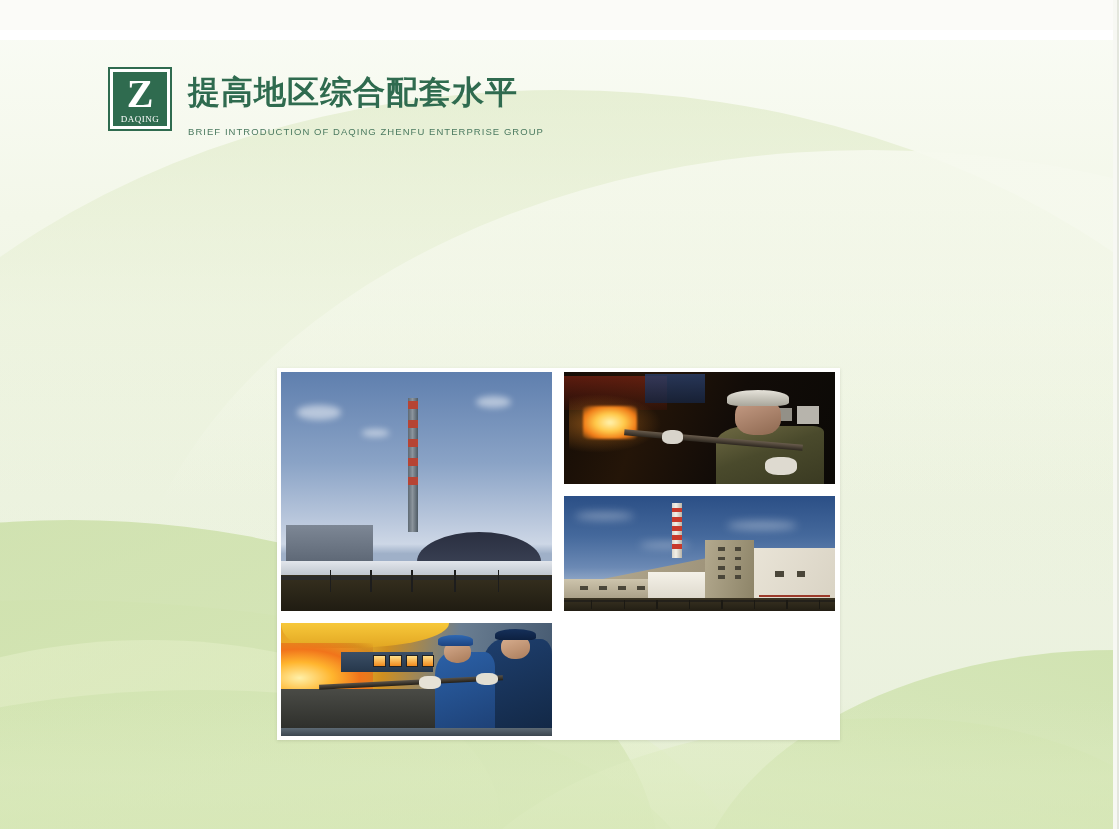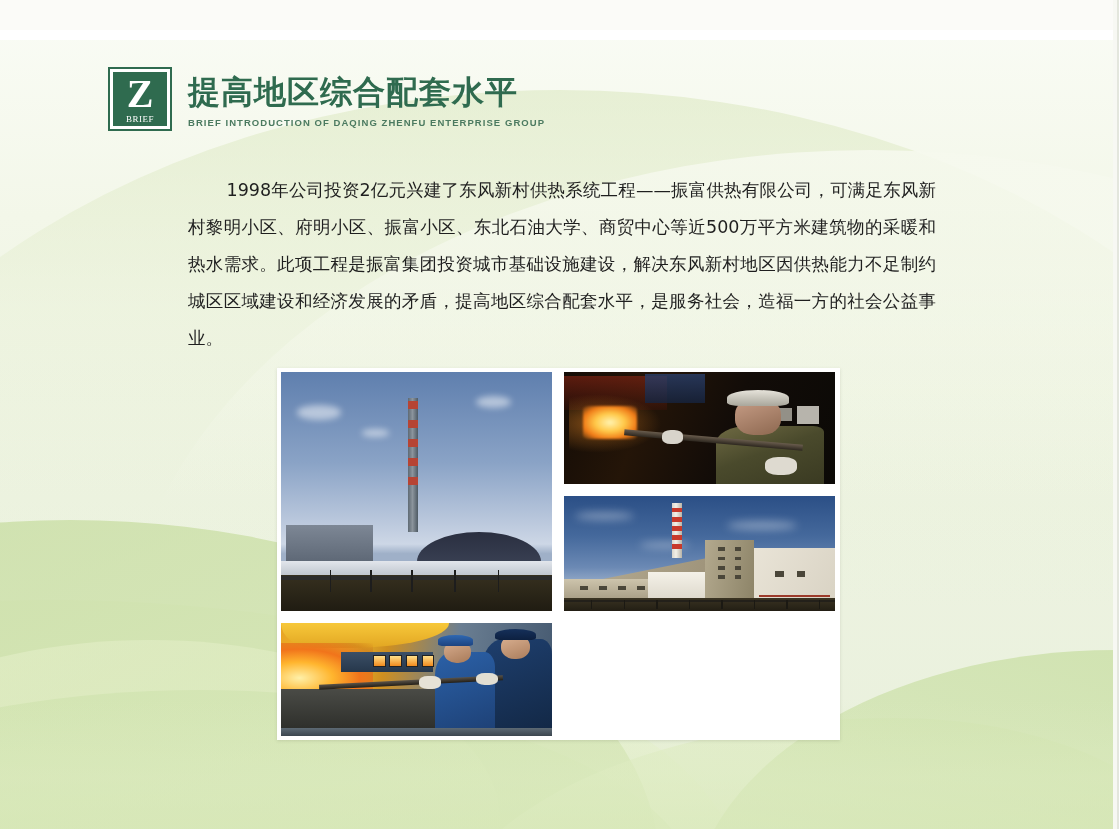--- a/index.html
+++ b/index.html
@@ -105,21 +105,21 @@
     font-size:9px;color:#ffffff;letter-spacing:.5px;line-height:10px;
     margin-top:1px;
   }
   .title-block{margin-left:16px;padding-top:8px;}
   .title-cn{
     font-size:32px;font-weight:bold;color:#2f6b4f;letter-spacing:1px;
     line-height:34px;white-space:nowrap;
   }
   .title-en{
     font-size:9.5px;color:#4b7a60;letter-spacing:1.05px;
-    margin-top:8px;white-space:nowrap;font-weight:bold;
+    margin-top:17px;white-space:nowrap;font-weight:normal;
   }
   
   .body-copy{
     position:absolute;left:188px;top:172px;width:748px;
     font-size:17.5px;line-height:37px;color:#1f1f1f;
     text-align:justify;text-justify:inter-ideograph;
     font-family:"DejaVu Sans","Liberation Sans",sans-serif;
   }
   .body-copy p{margin:0;text-indent:2.2em;}
   
@@ -252,32 +252,29 @@
   <div class="bottom-wash"></div>
   <div class="top-band"></div>
   <div class="top-rule"></div>
   <div class="right-rule2"></div>
   <div class="right-rule"></div>
 
   <div class="header">
     <div class="logo-mark">
       <div class="logo-inner">
         <div class="logo-z">Z</div>
-        <div class="logo-sub">BRIEF</div>
+        <div class="logo-sub">DAQING</div>
       </div>
     </div>
     <div class="title-block">
       <div class="title-cn">提高地区综合配套水平</div>
       <div class="title-en">BRIEF INTRODUCTION OF DAQING ZHENFU ENTERPRISE GROUP</div>
     </div>
   </div>
 
-  <div class="body-copy">
-    <p>1998年公司投资2亿元兴建了东风新村供热系统工程——振富供热有限公司，可满足东风新村黎明小区、府明小区、振富小区、东北石油大学、商贸中心等近500万平方米建筑物的采暖和热水需求。此项工程是振富集团投资城市基础设施建设，解决东风新村地区因供热能力不足制约城区区域建设和经济发展的矛盾，提高地区综合配套水平，是服务社会，造福一方的社会公益事业。</p>
-  </div>
 
   <div class="collage">
 
     <div class="cell a">
       <div class="ph p1">
         <div class="cloud" style="left:6%;top:14%;width:16%;height:6%;"></div>
         <div class="cloud" style="left:72%;top:10%;width:13%;height:5%;"></div>
         <div class="cloud" style="left:30%;top:24%;width:10%;height:3%;"></div>
         <div class="stack"></div>
         <div class="band" style="top:12%;"></div>

